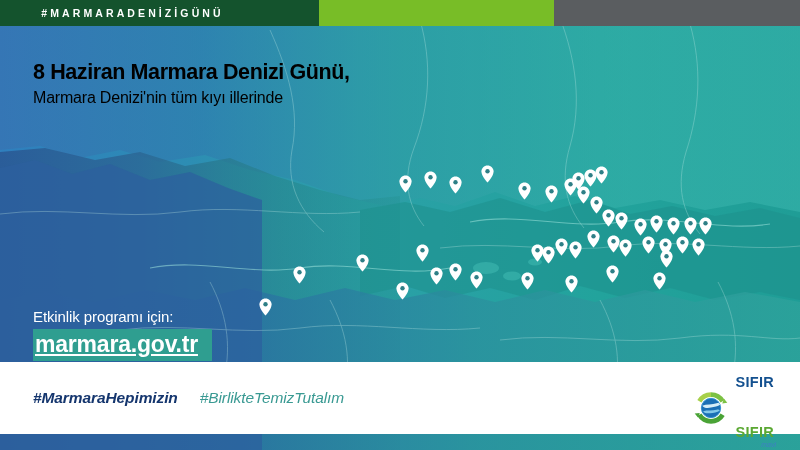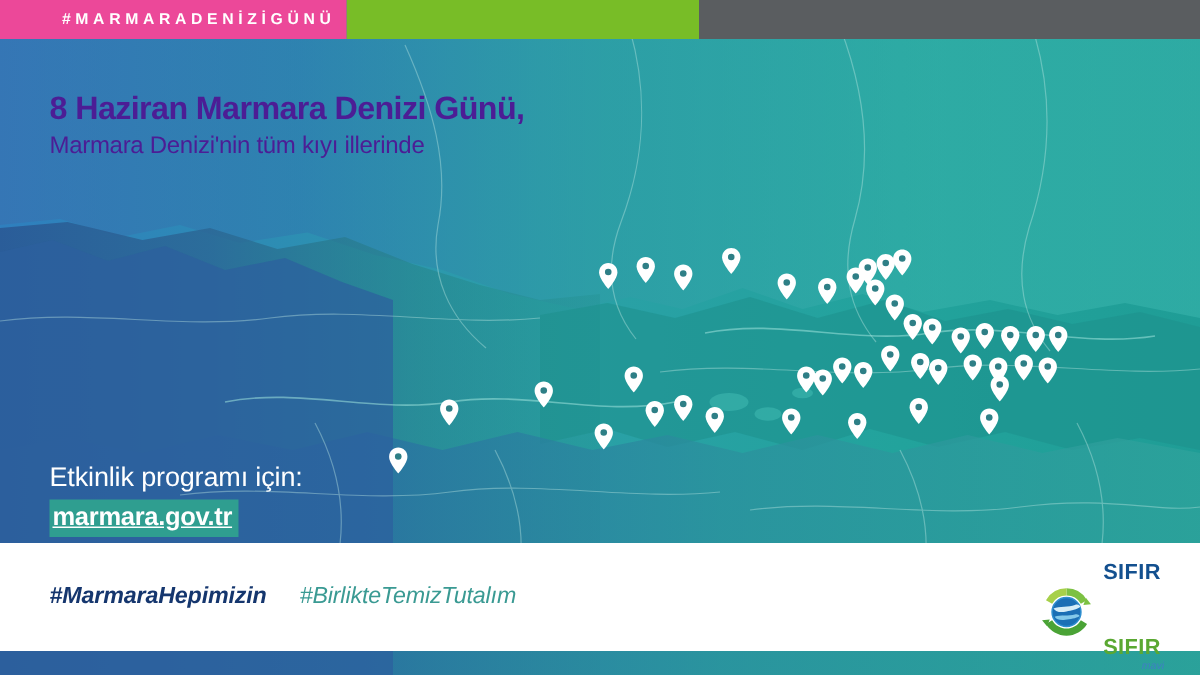--- a/index.html
+++ b/index.html
@@ -22,21 +22,21 @@
   
   .topbar {
     position: absolute;
     left: 0; top: 0;
     width: 800px;
     height: 26px;
     display: flex;
     z-index: 40;
   }
   .topbar-seg { height: 100%; }
-  .seg-blue  { width: 231px; background: #ec4899; position: relative; }
+  .seg-blue  { width: 319px; background: #14532d; position: relative; }
   .seg-green { width: 235px; background: #78bd27; }
   .seg-gray  { flex: 1;      background: #5a5d60; }
   .hashtag-top {
     position: absolute;
     left: 0; top: 0;
     width: 265px; height: 26px;
     display: flex;
     align-items: center;
     justify-content: center;
     color: #ffffff;
@@ -55,21 +55,21 @@
     z-index: 1;
   }
   .map-layer svg { display: block; width: 800px; height: 450px; }
 
   
   .headline {
     position: absolute;
     left: 33px;
     top: 58px;
     z-index: 20;
-    color: #4c1d95;
+    color: #000000;
     line-height: 1.33;
   }
   .headline .l1 {
     font-size: 21.5px;
     font-weight: bold;
     letter-spacing: -0.4px;
     white-space: nowrap;
   }
   .headline .l2,
   .headline .l3 {
@@ -81,35 +81,35 @@
 
   
   .cta {
     position: absolute;
     left: 33px;
     top: 308px;
     z-index: 20;
     color: #ffffff;
   }
   .cta-line1 {
-    font-size: 18px;
+    font-size: 15px;
     font-weight: normal;
     letter-spacing: -0.1px;
     white-space: nowrap;
     margin-bottom: 4px;
   }
   .cta-url {
     display: inline-block;
-    font-size: 17px;
+    font-size: 23px;
     font-weight: bold;
     letter-spacing: -0.2px;
     white-space: nowrap;
     background: #2f9e90;
     color: #ffffff;
-    padding: 2px 4px 3px 2px;
+    padding: 2px 14px 3px 2px;
   }
 
   
   .pin {
     position: absolute;
     z-index: 15;
     width: 13px;
     height: 18px;
   }
   .pin svg { display: block; width: 100%; height: 100%; }

